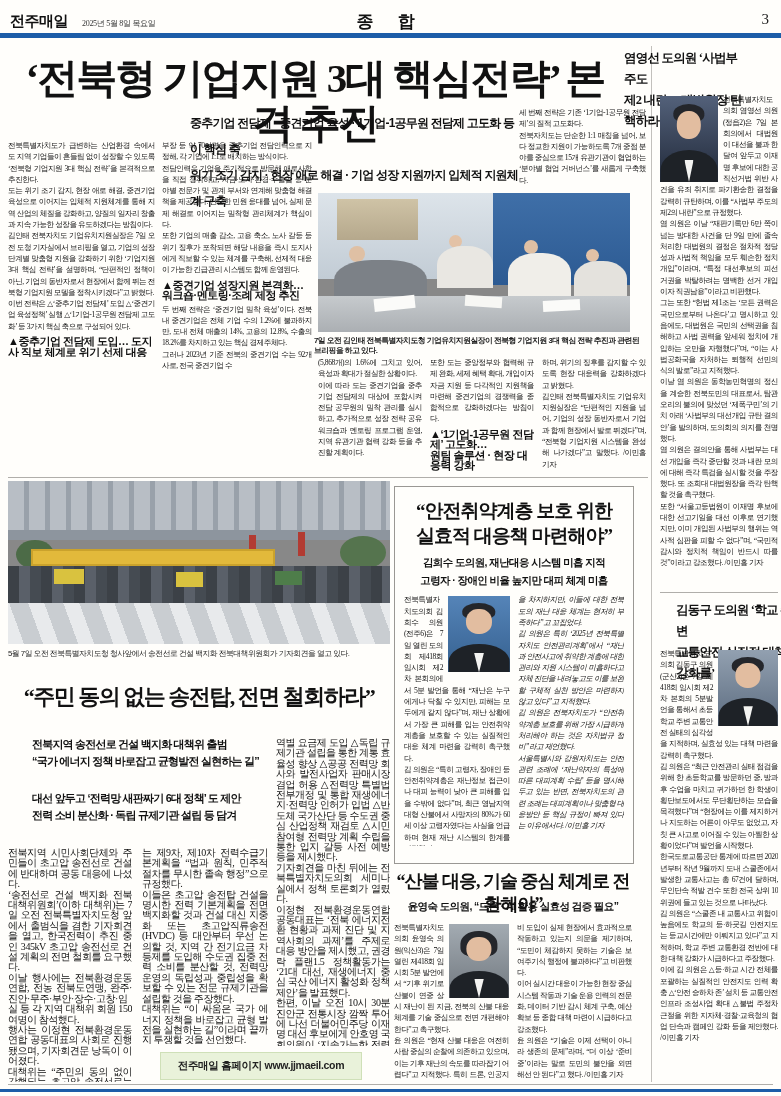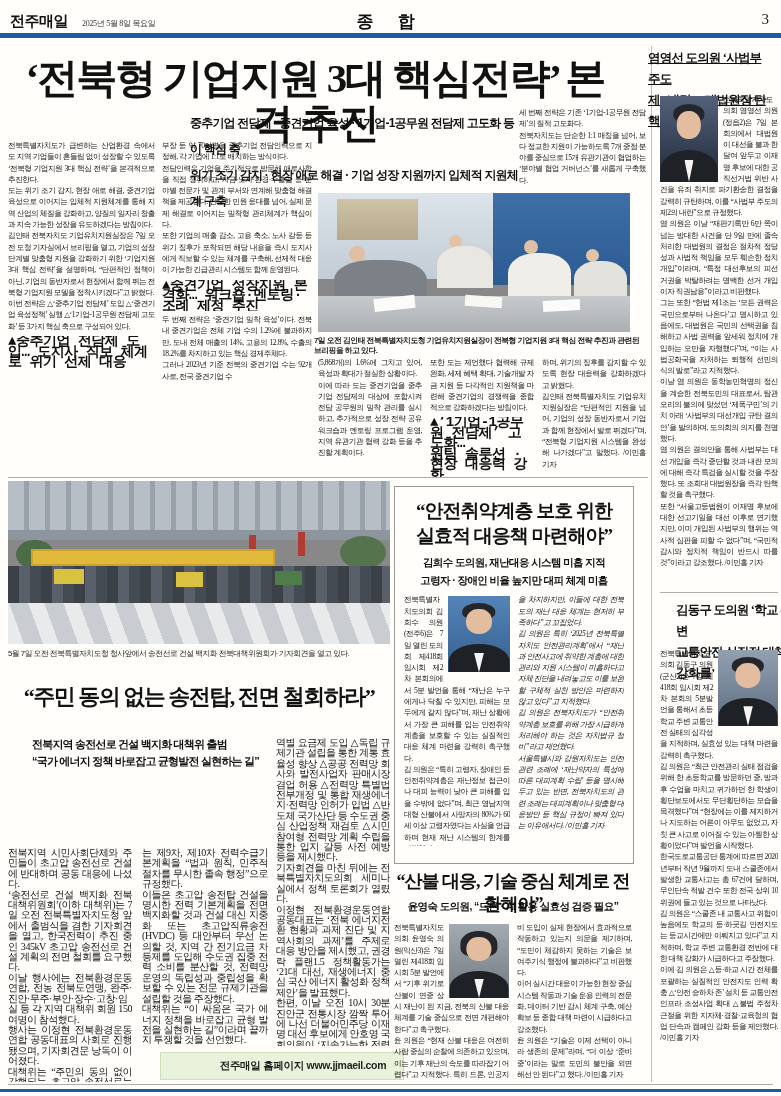--- a/index.html
+++ b/index.html
@@ -23,21 +23,21 @@
   .hl-side{font-weight:bold;font-size:12.5px;letter-spacing:-0.8px;line-height:21px;}
   .subhead{font-family:"Liberation Sans","DejaVu Sans",sans-serif;font-weight:bold;font-size:12px;
            letter-spacing:-0.8px;line-height:26px;white-space:pre-line;}
   .subhead-sm{font-family:"Liberation Sans","DejaVu Sans",sans-serif;font-weight:bold;font-size:10.5px;
            letter-spacing:-0.6px;line-height:16px;white-space:pre-line;text-align:center;}
 
   
   .bt{font-size:7.6px;line-height:11.3px;letter-spacing:-0.45px;text-align:justify;
       white-space:pre-line;overflow:hidden;margin:0;}
   .bt-sm{font-size:10px;line-height:10.4px;}
-  .bh{font-family:Liberation Mono, monospace;font-weight:bold;font-size:14px;
+  .bh{font-family:Liberation Sans, sans-serif;font-weight:bold;font-size:11px;
       line-height:10.5px;letter-spacing:-0.5px;white-space:pre-line;margin:4px 0 3px 0;overflow:hidden;}
   .cap{font-family:"Liberation Sans","DejaVu Sans",sans-serif;font-size:7.8px;color:#222;
        letter-spacing:-0.5px;line-height:10px;overflow:hidden;}
 
   
   .ph{position:absolute;overflow:hidden;background:#888;}
   .ph *{position:absolute;}
 
   
   .portrait{position:relative;display:block;overflow:hidden;}
@@ -117,21 +117,21 @@
     <div style="left:18%;bottom:16%;width:13%;height:9%;background:#fbfbf9;transform:rotate(-6deg);"></div>
     <div style="left:47%;bottom:18%;width:12%;height:8%;background:#f7f7f4;transform:rotate(4deg);"></div>
     <div style="left:72%;bottom:15%;width:12%;height:8%;background:#fbfbf9;transform:rotate(-3deg);"></div>
   </div>
   <div class="abs cap" style="left:314px;top:336px;width:328px;height:18px;font-weight:bold;">7일 오전 김인태 전북특별자치도청 기업유치지원실장이 전북형 기업지원 3대 핵심 전략 추진과 관련된 브리핑을 하고 있다.</div>
 
   <div class="abs" style="left:318px;top:357px;width:328px;height:121px;display:flex;gap:8px;">
     <p class="bt" style="flex:1;height:121px;">(5,868개)의 1.6%에 그치고 있어, 육성과 확대가 절실한 상황이다.
  이에 따라 도는 중견기업을 중추기업 전담제의 대상에 포함시켜 전담 공무원의 밀착 관리를 실시하고, 추가적으로 성장 전략 공유 워크숍과 멘토링 프로그램 운영, 지역 유관기관 협력 강화 등을 추진할 계획이다.</p>
     <div style="flex:1;height:121px;overflow:hidden;">
-      <p class="bt"> 또한 도는 제언했다 협력해 규제 완화, 세제 혜택 확대, 기술개발 자금 지원 등 다각적인 지원책을 마련해 중견기업의 경쟁력을 종합적으로 강화하겠다는 방침이다.</p>
+      <p class="bt"> 또한 도는 중앙정부와 협력해 규제 완화, 세제 혜택 확대, 개입이자 자금 지원 등 다각적인 지원책을 마련해 중견기업의 경쟁력을 종합적으로 강화하겠다는 방침이다.</p>
       <p class="bh">▲‘1기업-1공무원 전담제’ 고도화…
 원팀 솔루션 · 현장 대응력 강화</p>
     </div>
     <p class="bt" style="flex:1;height:121px;">하며, 위기의 징후를 감지할 수 있도록 현장 대응력을 강화하겠다고 밝혔다.
  김인태 전북특별자치도 기업유치지원실장은 “단편적인 지원을 넘어, 기업의 성장 동반자로서 기업과 함께 현장에서 발로 뛰겠다”며, “전북형 기업지원 시스템을 완성해 나가겠다”고 말했다.  /이민홍 기자</p>
   </div>
 
   <div class="hr" style="left:8px;top:477px;width:640px;height:1px;"></div>
 
   <div class="ph" style="left:8px;top:481px;width:382px;height:163px;">
@@ -147,38 +147,40 @@
     <div style="left:44%;top:56%;width:7%;height:9%;background:#d9c23f;"></div>
     <div style="left:70%;top:55%;width:7%;height:9%;background:#4e7d4a;"></div>
     <div style="left:0;bottom:0;width:100%;height:25%;background:repeating-linear-gradient(70deg,#e8eaec 0 15px,#c9cdd1 15px 33px);"></div>
   </div>
   <div class="abs cap" style="left:8px;top:649px;width:382px;height:12px;">5월 7일 오전 전북특별자치도청 청사앞에서 송전선로 건설 백지화 전북대책위원회가 기자회견을 열고 있다.</div>
 
   <div class="abs hl-mid" style="left:8px;top:682px;width:382px;">“주민 동의 없는 송전탑, 전면 철회하라”</div>
 
   <div class="abs subhead" style="left:32px;top:736px;width:238px;font-size:11px;line-height:17px;">전북지역 송전선로 건설 백지화 대책위 출범
 “국가 에너지 정책 바로잡고 균형발전 실현하는 길”</div>
+  <div class="abs subhead" style="left:32px;top:790px;width:238px;font-size:11px;line-height:17px;">대선 앞두고 ‘전력망 새판짜기 6대 정책’ 도 제안
+전력 소비 분산화 · 독립 규제기관 설립 등 담겨</div>
 
   <p class="abs bt bt-sm" style="left:276px;top:738px;width:114px;height:308px;">역별 요금제 도입 △독립 규제기관 설립을 통한 계통 효율성 향상 △공공 전력망 회사와 발전사업자 판매시장 겸업 허용 △전력망 특별법 전부개정 및 통합 재생에너지·전력망 인허가 입법 △반도체 국가산단 등 수도권 중심 산업정책 재검토 △시민 참여형 전력망 계획 수립을 통한 입지 갈등 사전 예방 등을 제시했다.
  기자회견을 마친 뒤에는 전북특별자치도의회 세미나실에서 정책 토론회가 열렸다.
  이정현 전북환경운동연합 공동대표는 ‘전북 에너지전환 현황과 과제 진단 및 지역사회의 과제’를 주제로 대응 방안을 제시했고, 권경락 플랜1.5 정책활동가는 ‘21대 대선, 재생에너지 중심 국산 에너지 활성화 정책 제안’을 발표했다.
  한편, 이날 오전 10시 30분 진안군 전통시장 깜짝 투어에 나선 더불어민주당 이재명 대선 후보에게 안호영 국회의원이 ‘지속가능한 전력망 새판짜기 대선 6대 정책제안서’를 전달했다.    /이민홍 기자</p>
   <p class="abs bt bt-sm" style="left:8px;top:848px;width:124px;height:234px;"> 전북지역 시민사회단체와 주민들이 초고압 송전선로 건설에 반대하며 공동 대응에 나섰다.
  ‘송전선로 건설 백지화 전북 대책위원회’(이하 대책위)는 7일 오전 전북특별자치도청 앞에서 출범식을 겸한 기자회견을 열고, 한국전력이 추진 중인 345kV 초고압 송전선로 건설 계획의 전면 철회를 요구했다.
  이날 행사에는 전북환경운동연합, 전농 전북도연맹, 완주·진안·무주·부안·장수·고창·임실 등 각 지역 대책위 회원 150여명이 참석했다.
  행사는 이정현 전북환경운동연합 공동대표의 사회로 진행됐으며, 기자회견문 낭독이 이어졌다.
  대책위는 “주민의 동의 없이 강행되는 초고압 송전선로는 무효”라며, “지역 공동체를 무시한 폭력적 개발이며, 전북도민의 생존권과 삶의 질을 위협하는 행위”라고 강하게 비판했다.
  대책위는 특히 한전이 추진하고 있</p>
   <p class="abs bt bt-sm" style="left:142px;top:848px;width:126px;height:196px;">는 제9차, 제10차 전력수급기본계획을 “법과 원칙, 민주적 절차를 무시한 졸속 행정”으로 규정했다.
  이들은 초고압 송전탑 건설을 명시한 전력 기본계획을 전면 백지화할 것과 건설 대신 지중화 또는 초고압직류송전(HVDC) 등 대안부터 우선 논의할 것, 지역 간 전기요금 차등제를 도입해 수도권 집중 전력 소비를 분산할 것, 전력망 운영의 독립성과 중립성을 확보할 수 있는 전문 규제기관을 설립할 것을 주장했다.
  대책위는 “이 싸움은 국가 에너지 정책을 바로잡고 균형 발전을 실현하는 길”이라며 끝까지 투쟁할 것을 선언했다.
  이어 대책위는 21대 대통령 선거를 앞두고 국가 전력정책 구조 전환을 요구하는 ‘전력망 새판짜기 6대 정책 제안’을 발표했다.
  이들은 △전력 소비의 분산화 및 지</p>
 
-  <div class="footer-box" style="left:160px;top:1052px;width:200px;height:26px;padding-left:42px;">전주매일 홈페이지  www.jjmaeil.com</div>
+  <div class="footer-box" style="left:160px;top:1052px;width:200px;height:26px;">전주매일 홈페이지  www.jjmaeil.com</div>
 
   <div class="boxed" style="left:394px;top:486px;width:238px;height:376px;padding:0;">
     <div class="hl-box" style="margin:12px 8px 6px 8px;"><span>“안전취약계층 보호 위한</span><br>
       <span>실효적 대응책 마련해야”</span></div>
     <div class="subhead-sm" style="margin:6px 8px 2px 8px;text-align:center;">김희수 도의원, 재난대응 시스템 미흡 지적</div>
     <div class="subhead-sm" style="margin:0 8px 6px 8px;">고령자 · 장애인 비율 높지만 대피 체계 미흡</div>
     <div style="display:flex;gap:8px;margin:2px 9px;height:252px;overflow:hidden;">
       <p class="bt" style="flex:1;height:252px;"><span class="portrait pt-kimhs float-r" style="width:62px;height:76px;"><span class="hair"></span><span class="face"></span><span class="suit"></span><span class="shirt"></span></span><span> 전북특별자치도의회 김희수 의원(전주6)은 7일 열린 도의회 제418회 임시회 제2차 본회의에서 5분 발언을 통해 “재난은 누구에게나 닥칠 수 있지만, 피해는 모두에게 같지 않다”며, 재난 상황에서 가장 큰 피해를 입는 안전취약계층을 보호할 수 있는 실질적인 대응 체계 마련을 강력히 촉구했다.
  김 의원은 “특히 고령자, 장애인 등 안전취약계층은 재난정보 접근이나 대피 능력이 낮아 큰 피해를 입을 수밖에 없다”며, 최근 영남지역 대형 산불에서 사망자의 80%가 60세 이상 고령자였다는 사실을 언급하며 현재 재난 시스템의 한계를 지적했다.
  이어 김 의원은 “전북자치도 인구 중 65세 이상 고령자는 25.3%, 등록장애인은 7.4%로 상당한 비중</span></p>
@@ -194,21 +196,21 @@
   <div class="abs" style="left:394px;top:922px;width:238px;height:160px;display:flex;gap:8px;">
     <p class="bt" style="flex:1;height:160px;"><span class="portrait pt-yoon float-r" style="width:60px;height:74px;"><span class="hair"></span><span class="face"></span><span class="suit"></span><span class="shirt"></span></span><span> 전북특별자치도의회 윤영숙 의원(익산3)은 7일 열린 제418회 임시회 5분 발언에서 “기후 위기로 산불이 연중 상시 재난이 된 지금, 전북의 산불 대응 체계를 기술 중심으로 전면 개편해야 한다”고 촉구했다.
  윤 의원은 “현재 산불 대응은 여전히 사람 중심의 순찰에 의존하고 있으며, 이는 기후 재난의 속도를 따라잡기 어렵다”고 지적했다. 특히 드론, 인공지능(AI), 무선 CCTV 등 스마트 장</span></p>
     <p class="bt" style="flex:1;height:160px;">비 도입이 실제 현장에서 효과적으로 작동하고 있는지 의문을 제기하며, “도민이 체감하지 못하는 기술은 보여주기식 행정에 불과하다”고 비판했다.
  이어 실시간 대응이 가능한 현장 중심 시스템 작동과 기술 운용 인력의 전문화, 데이터 기반 감시 체계 구축, 예산 확보 등 종합 대책 마련이 시급하다고 강조했다.
  윤 의원은 “기술은 이제 선택이 아니라 생존의 문제”라며, “더 이상 ‘준비 중’이라는 말로 도민의 불안을 외면해선 안 된다”고 했다.    /이민홍 기자</p>
   </div>
 
   <div class="vr" style="left:651px;top:46px;width:1px;height:1036px;"></div>
 
-  <div class="abs hl-side" style="left:648px;top:48px;width:118px;text-decoration:underline;"><span>염영선 도의원 ‘사법부 주도</span><br>
+  <div class="abs hl-side" style="left:624px;top:48px;width:118px;"><span>염영선 도의원 ‘사법부 주도</span><br>
     <span>제2 내란… 대법원장 탄핵하라’</span></div>
   <p class="abs bt" style="left:660px;top:94px;width:118px;height:494px;"><span class="portrait pt-yeom float-l" style="width:58px;height:86px;"><span class="hair"></span><span class="face"></span><span class="suit"></span><span class="shirt"></span></span><span> 전북특별자치도의회 염영선 의원(정읍2)은 7일 본회의에서 대법원이 대선을 불과 한 달여 앞두고 이재명 후보에 대한 공직선거법 위반 사건을 유죄 취지로 파기환송한 결정을 강력히 규탄하며, 이를 “사법부 주도의 제2의 내란”으로 규정했다.
  염 의원은 이날 “재판기록만 6만 쪽이 넘는 방대한 사건을 단 9일 만에 졸속 처리한 대법원의 결정은 절차적 정당성과 사법적 책임을 모두 훼손한 정치개입”이라며, “특정 대선후보의 피선거권을 박탈하려는 명백한 선거 개입이자 직권남용”이라고 비판했다.
  그는 또한 “헌법 제1조는 ‘모든 권력은 국민으로부터 나온다’고 명시하고 있음에도, 대법원은 국민의 선택권을 침해하고 사법 권력을 앞세워 정치에 개입하는 오만을 자행했다”며, “이는 사법공화국을 자처하는 퇴행적 선민의식의 발로”라고 지적했다.
  이날 염 의원은 동학농민혁명의 정신을 계승한 전북도민의 대표로서, 탐관오리의 불의에 맞섰던 ‘제폭구민’의 기치 아래 ‘사법부의 대선개입 규탄 결의안’을 발의하며, 도의회의 의지를 천명했다.
  염 의원은 결의안을 통해 사법부는 대선 개입을 즉각 중단할 것과 내란 모의에 대해 즉각 특검을 실시할 것을 주장했다. 또 조희대 대법원장을 즉각 탄핵할 것을 촉구했다.
  또한 “서울고등법원이 이재명 후보에 대한 선고기일을 대선 이후로 연기했지만, 이미 개입된 사법부의 행위는 역사적 심판을 피할 수 없다”며, “국민적 감시와 정치적 책임이 반드시 따를 것”이라고 강조했다.    /이민홍 기자</span></p>
 
   <div class="hr" style="left:660px;top:592px;width:118px;height:1px;"></div>
 

